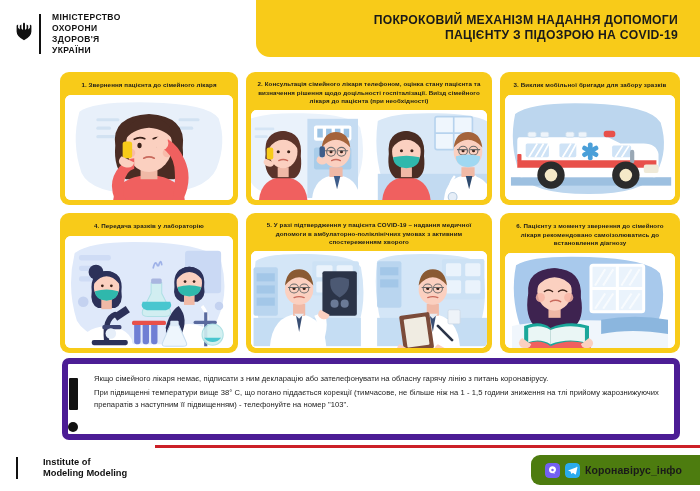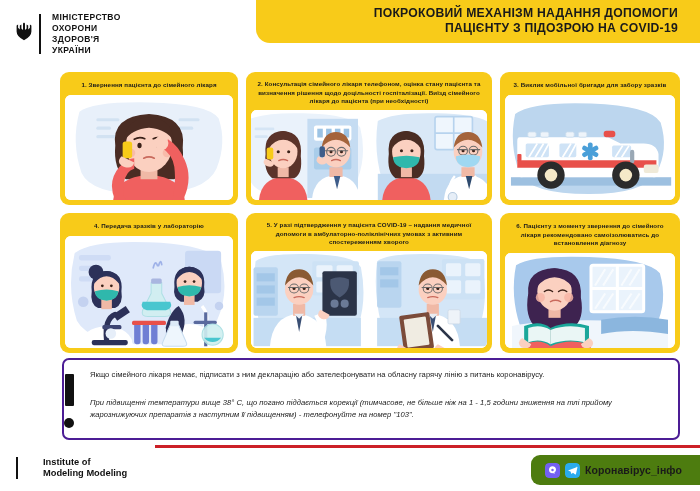--- a/index.html
+++ b/index.html
@@ -16,21 +16,21 @@
   .ministry { position:absolute; left:16px; top:12px; display:flex; align-items:center; gap:7px; }
   .trident { width:16px; height:24px; flex:0 0 auto; }
   .min-divider { width:2px; background:#111; height:40px; margin-right:4px; }
   .min-lines { display:flex; flex-direction:column; gap:1px; }
   .min-lines span {
     font-family:"Liberation Sans", sans-serif;
     font-size:8.5px; font-weight:700; letter-spacing:0.4px;
     color:#111; line-height:10px; text-transform:uppercase;
   }
   .title-panel {
-    position:absolute; right:0; top:0; width:444px; height:43px;
+    position:absolute; right:0; top:0; width:444px; height:57px;
     background:#f8cb19; border-bottom-left-radius:14px; border-top-left-radius:0;
     display:flex; flex-direction:column; align-items:flex-end;
     justify-content:center; padding:0 22px 2px 0;
   }
   .title-panel .t-line {
     font-size:12.2px; font-weight:700; color:#1a1a1a;
     letter-spacing:0.25px; line-height:15px; text-align:right; text-transform:uppercase;
   }
 
   
@@ -55,33 +55,33 @@
   }
   .row1 .card-art { height:100px; }
   .row2 .card-art { height:100px; }
   .row1 .card { height:133px; }
   .row2 .card { height:140px; }
   .art-svg { display:block; width:100%; height:100%; }
 
   
   .warn {
     position:absolute; left:62px; top:358px; width:618px; height:82px;
-    border:2px solid #4c1d95; border-radius:7px; background:#fff;
+    border:6px solid #4c1d95; border-radius:7px; background:#fff;
   }
   .warn-bang {
     position:absolute; left:-6px; top:14px; width:22px; height:54px;
     display:flex; flex-direction:column; align-items:center; justify-content:space-between;
   }
   .bang-bar { width:9px; height:32px; background:#111; border-radius:1px; }
   .bang-dot { width:10px; height:10px; background:#111; border-radius:50%; }
   .warn-body { padding:9px 14px 8px 26px; }
   .warn-p {
     font-size:7.6px; color:#1a1a1a; line-height:11.4px; letter-spacing:0.05px;
   }
-  .warn-p.second { margin-top:17px;font-style:italic; }
+  .warn-p.second { margin-top:3px; }
 
   
   .footer { position:absolute; left:0; bottom:0; width:700px; height:46px; }
   .foot-rule { position:absolute; left:155px; top:0; width:545px; height:3px; background:#cc2027; }
   .icm { position:absolute; left:16px; top:12px; display:flex; gap:25px; align-items:flex-start; }
   .icm-divider { width:2px; height:22px; background:#111; }
   .icm-lines { display:flex; flex-direction:column; }
   .icm-lines span { font-size:9.3px; font-weight:700; color:#111; line-height:11px; }
   .badge {
     position:absolute; right:0; bottom:6px; height:30px; background:#4d7c0f;

